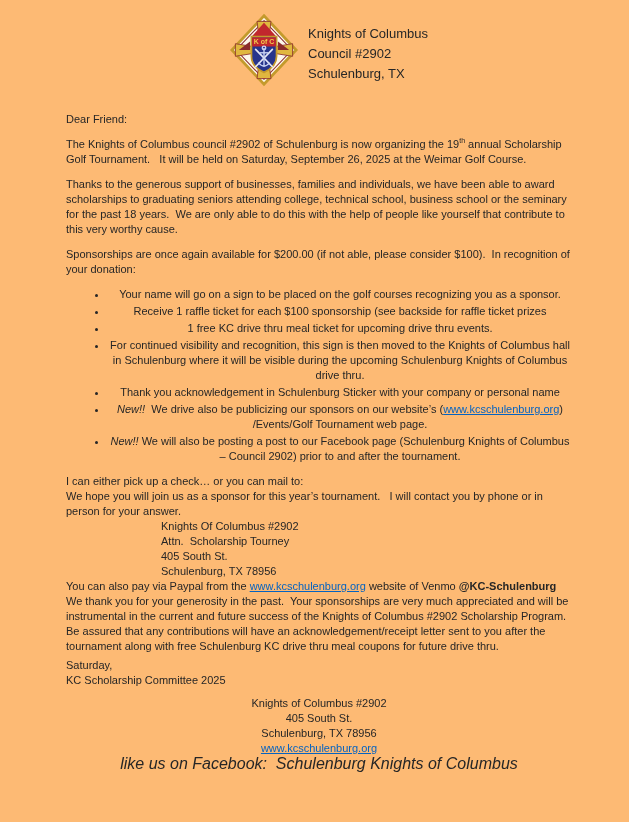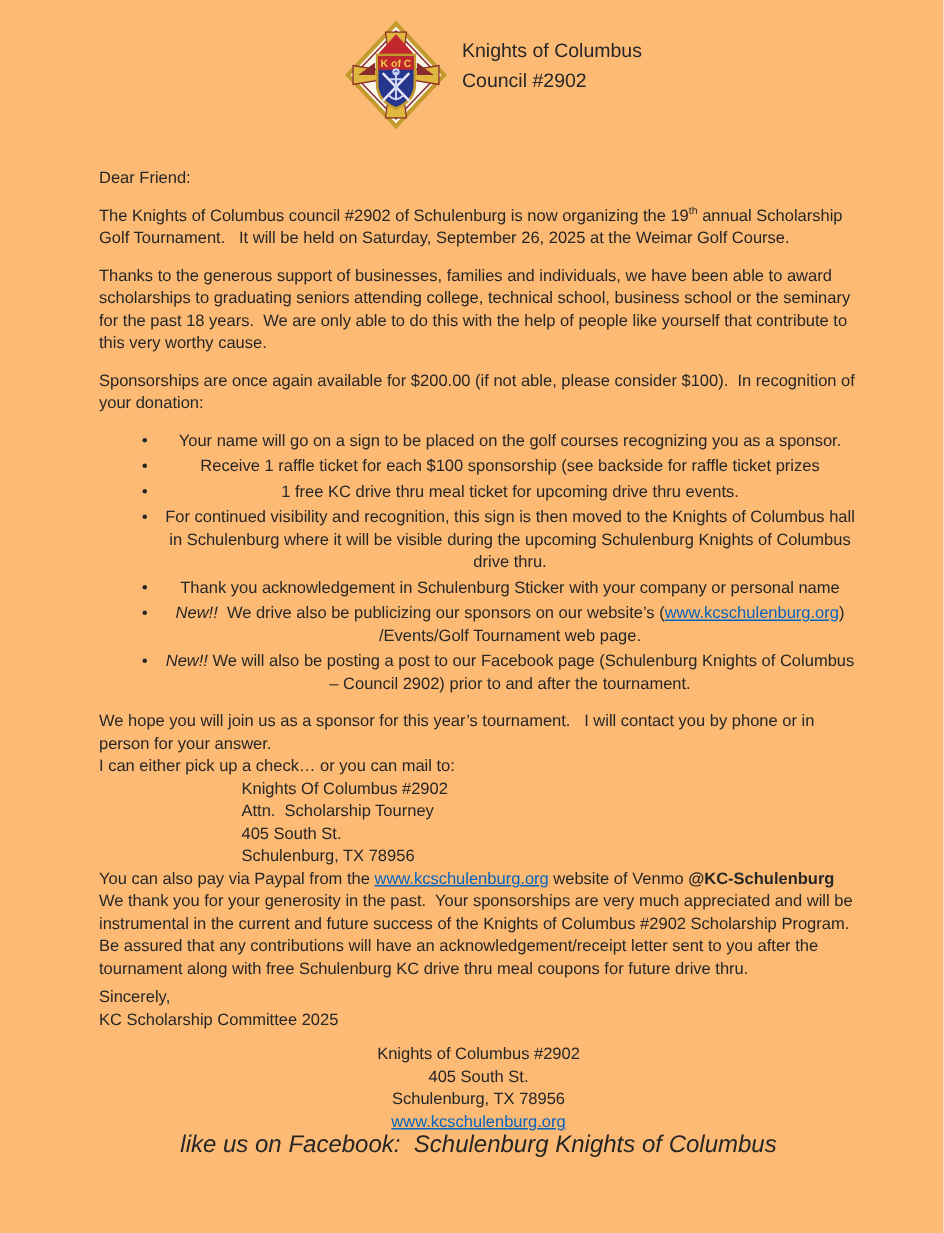--- a/index.html
+++ b/index.html
@@ -69,20 +69,21 @@
       <g stroke="#C9D2F2" stroke-width="2" fill="none">
         <line x1="50" y1="50" x2="50" y2="77"></line>
         <path d="M42,71 Q50,81 58,71"></path>
         <circle cx="50" cy="50" r="2.5"></circle>
         <line x1="44" y1="57" x2="56" y2="57"></line>
       </g>
     </svg>
     <div class="header-text">
       <div>Knights of Columbus</div>
       <div>Council #2902</div>
+      <div>Schulenburg, TX</div>
     </div>
   </div>
 
   <div class="content">
 
     <div class="para">Dear Friend:</div>
 
     <div class="para"><span>The Knights of Columbus council #2902 of Schulenburg is now organizing the 19</span><sup>th</sup><span> annual Scholarship Golf Tournament.   It will be held on Saturday, September 26, 2025 at the Weimar Golf Course.</span></div>
 
     <div class="para">Thanks to the generous support of businesses, families and individuals, we have been able to award scholarships to graduating seniors attending college, technical school, business school or the seminary for the past 18 years.  We are only able to do this with the help of people like yourself that contribute to this very worthy cause.</div>
@@ -93,39 +94,39 @@
       <li><span>Your name will go on a sign to be placed on the golf courses recognizing you as a sponsor.</span></li>
       <li><span>Receive 1 raffle ticket for each $100 sponsorship (see backside for raffle ticket prizes</span></li>
       <li><span>1 free KC drive thru meal ticket for upcoming drive thru events.</span></li>
       <li><span>For continued visibility and recognition, this sign is then moved to the Knights of Columbus hall in Schulenburg where it will be visible during the upcoming Schulenburg Knights of Columbus drive thru.</span></li>
       <li><span>Thank you acknowledgement in Schulenburg Sticker with your company or personal name</span></li>
       <li><i>New!!</i><span>  We drive also be publicizing our sponsors on our website’s (</span><a href="#" class="link">www.kcschulenburg.org</a><span>) /Events/Golf Tournament web page.</span></li>
       <li><i>New!!</i><span> We will also be posting a post to our Facebook page (Schulenburg Knights of Columbus – Council 2902) prior to and after the tournament.</span></li>
     </ul>
 
     <div>
+      <div class="line">I can either pick up a check… or you can mail to:</div>
       <div class="line">We hope you will join us as a sponsor for this year’s tournament.   I will contact you by phone or in person for your answer.</div>
-      <div class="line">I can either pick up a check… or you can mail to:</div>
     </div>
 
     <div class="address-block">
       <div class="line">Knights Of Columbus #2902</div>
       <div class="line">Attn.  Scholarship Tourney</div>
       <div class="line">405 South St.</div>
       <div class="line">Schulenburg, TX 78956</div>
     </div>
 
     <div class="paypal-wrap">
       <div class="line"><span>You can also pay via Paypal from the </span><a href="#" class="link">www.kcschulenburg.org</a><span> website of Venmo </span><b>@KC-Schulenburg</b></div>
     </div>
 
     <div class="para p5">We thank you for your generosity in the past.  Your sponsorships are very much appreciated and will be instrumental in the current and future success of the Knights of Columbus #2902 Scholarship Program. Be assured that any contributions will have an acknowledgement/receipt letter sent to you after the tournament along with free Schulenburg KC drive thru meal coupons for future drive thru.</div>
 
     <div class="closing">
-      <div class="line">Sincerely,</div>
+      <div class="line">Saturday,</div>
       <div class="line">KC Scholarship Committee 2025</div>
     </div>
 
     <div class="footer">
       <div class="line">Knights of Columbus #2902</div>
       <div class="line">405 South St.</div>
       <div class="line">Schulenburg, TX 78956</div>
       <div class="line"><a href="#" class="link">www.kcschulenburg.org</a></div>
       <div class="line footer-facebook">like us on Facebook:  Schulenburg Knights of Columbus</div>
     </div>

